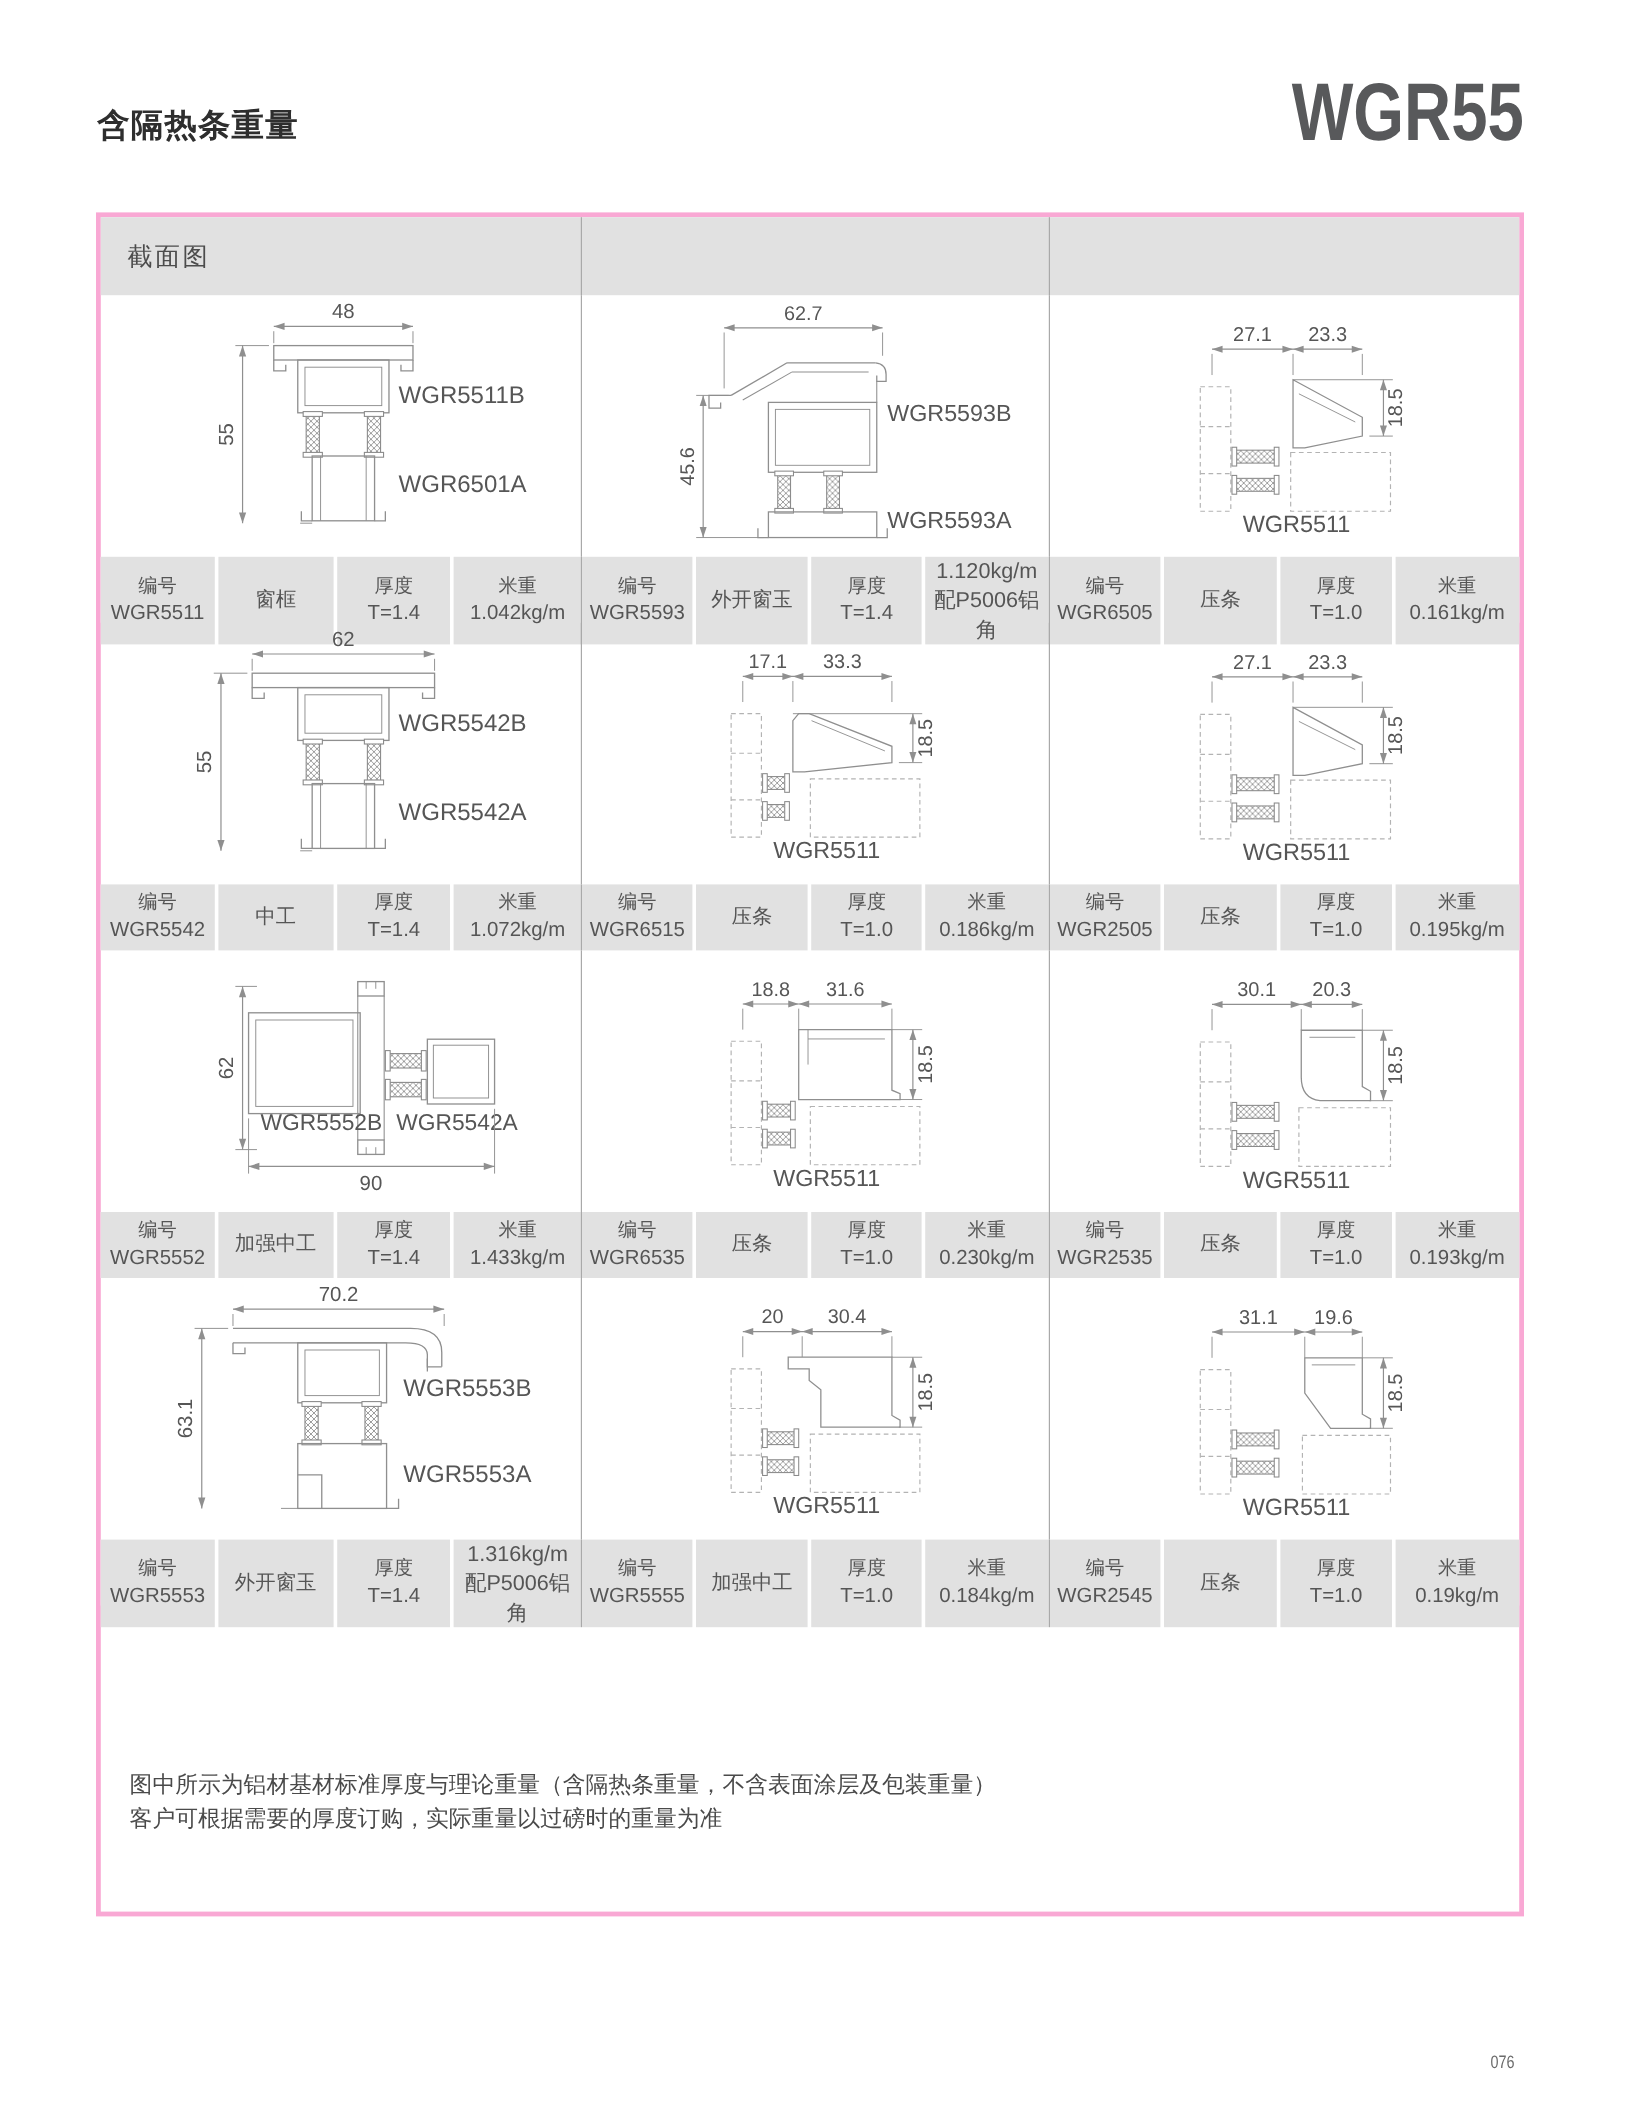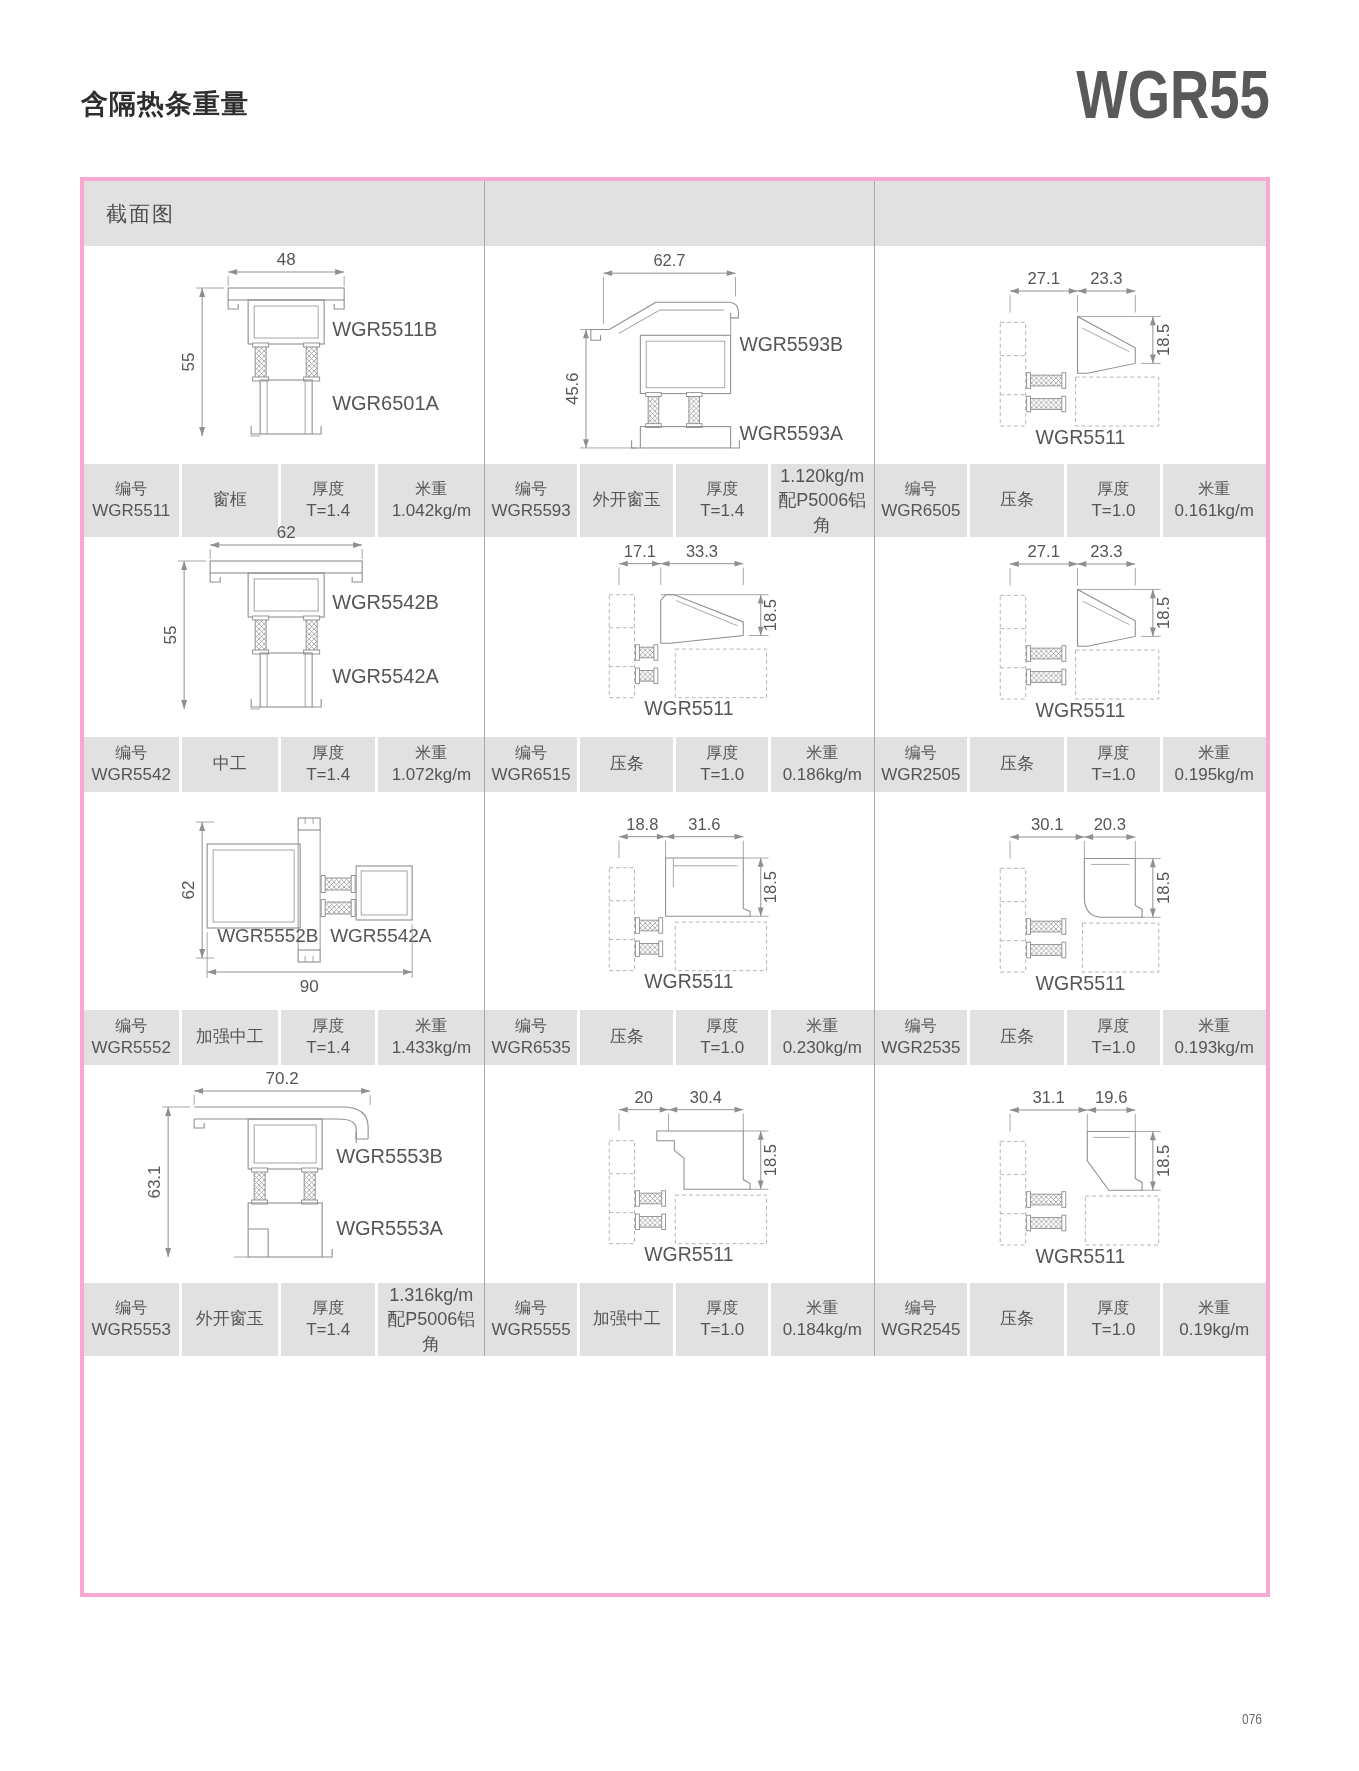--- a/index.html
+++ b/index.html
@@ -693,16 +693,20 @@
               <div class="t1">厚度</div>
               <div class="t2">T=1.0</div>
             </div>
             <div class="scell">
               <div class="t1">米重</div>
               <div class="t2">0.19kg/m</div>
             </div>
           </div>
         </div>
       </div>
+    <div class="notes">
+      <p>图中所示为铝材基材标准厚度与理论重量（含隔热条重量，不含表面涂层及包装重量）</p>
+      <p>客户可根据需要的厚度订购，实际重量以过磅时的重量为准</p>
+    </div>
   </div>
 
   <div class="pageno">076</div>
 </div>
 
 </body></html>

